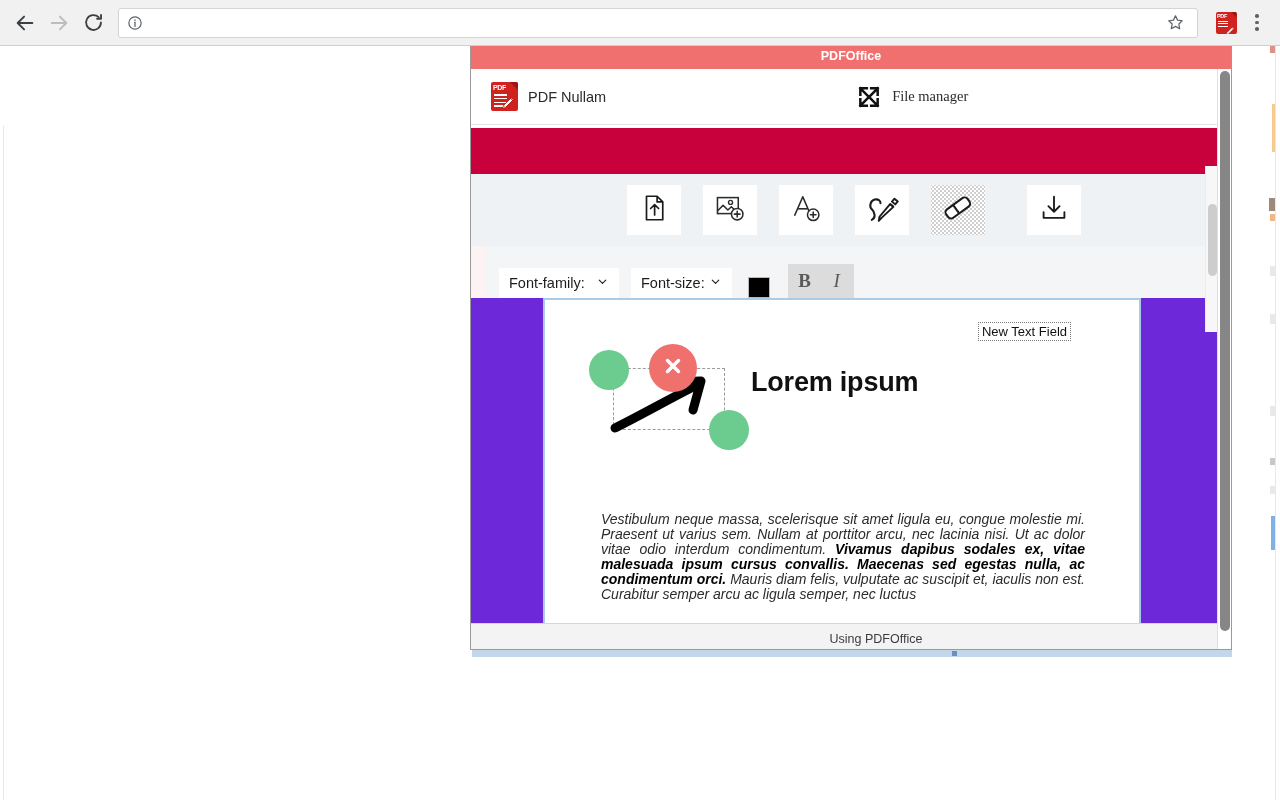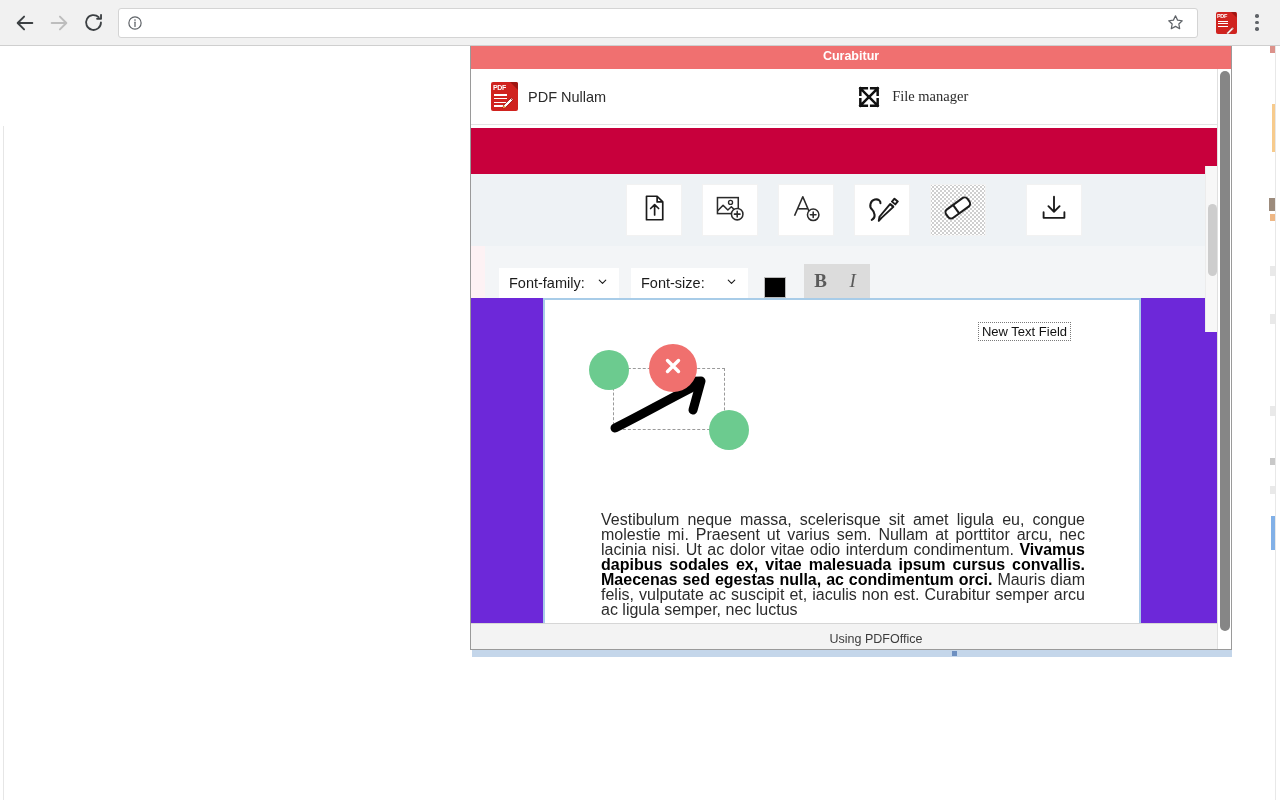--- a/index.html
+++ b/index.html
@@ -283,21 +283,21 @@
     border: 1px solid #ffffff;
     height: 30px;
     display: flex;
     align-items: center;
     gap: 10px;
     padding: 0 9px;
     font-size: 14.5px;
     color: #1c1c1c;
   }
   #font-family-select { min-width: 120px; justify-content: space-between; }
-  #font-size-select { min-width: 86px; gap: 20px; }
+  #font-size-select { min-width: 86px; gap: 4px; }
   #color-swatch {
     width: 22px; height: 21px;
     background: #000000;
     border: 1px solid #b9b9b9;
     margin-left: 4px;
   }
   #text-style-group {
     display: flex;
     align-items: center;
     background: #dcdcdc;
@@ -360,24 +360,25 @@
     font-weight: bold;
     color: #111111;
     line-height: 21px;
     text-indent: 22px;
   }
 
   #doc-paragraph {
     position: absolute;
     left: 56px; top: 212px;
     width: 484px;
-    font-size: 16px;
+    font-size: 14px;
     line-height: 15px;
     color: #2b2b2b;
     text-align: justify;
+    font-style: italic;
   }
   #doc-paragraph b { color: #000; }
 
   
   #drawing-selection {
     position: absolute;
     left: 68px; top: 68px;
     width: 112px; height: 62px;
     border: 1px dashed #9a9a9a;
   }
@@ -546,21 +547,21 @@
       <i></i>
       <i></i>
       <i></i>
     </div>
   </div>
 </div>
 
 <div id="popup-window">
 
   <div id="popup-title-bar">
-    <span>Curabitur</span>
+    <span>PDFOffice</span>
   </div>
 
   <div id="popup-body">
 
     <div id="app-nav">
 
       <div class="nav-link" id="nav-link-pdf-editor">
         <span class="pdf-mini">
           <span class="corner"></span>
           <span class="label">PDF</span>
@@ -689,20 +690,21 @@
         <span class="style-btn" id="italic-button">I</span>
       </div>
     </div>
 
     <div id="editor-canvas">
 
       <div id="document-page">
 
         <div id="new-text-field">New Text Field</div>
 
+        <div id="doc-title">Lorem ipsum</div>
 
 
         <div id="doc-paragraph"><span>Vestibulum neque massa, scelerisque sit amet ligula eu, congue molestie mi. Praesent ut varius sem. Nullam at porttitor arcu, nec lacinia nisi. Ut ac dolor vitae odio interdum condimentum. </span><b>Vivamus dapibus sodales ex, vitae malesuada ipsum cursus convallis. Maecenas sed egestas nulla, ac condimentum orci.</b><span> Mauris diam felis, vulputate ac suscipit et, iaculis non est. Curabitur semper arcu ac ligula semper, nec luctus</span></div>
 
         <div id="drawing-selection"></div>
 
         <span id="drawn-arrow">
           <svg width="130" height="78" viewBox="0 0 130 78">
             <path d="M10 66 C 38 52, 66 36, 94 22" fill="none" stroke="#000000" stroke-width="9" stroke-linecap="round"></path>
             <path d="M66 20 L 96 19 L 88 48" fill="none" stroke="#000000" stroke-width="9" stroke-linecap="round" stroke-linejoin="round"></path>

